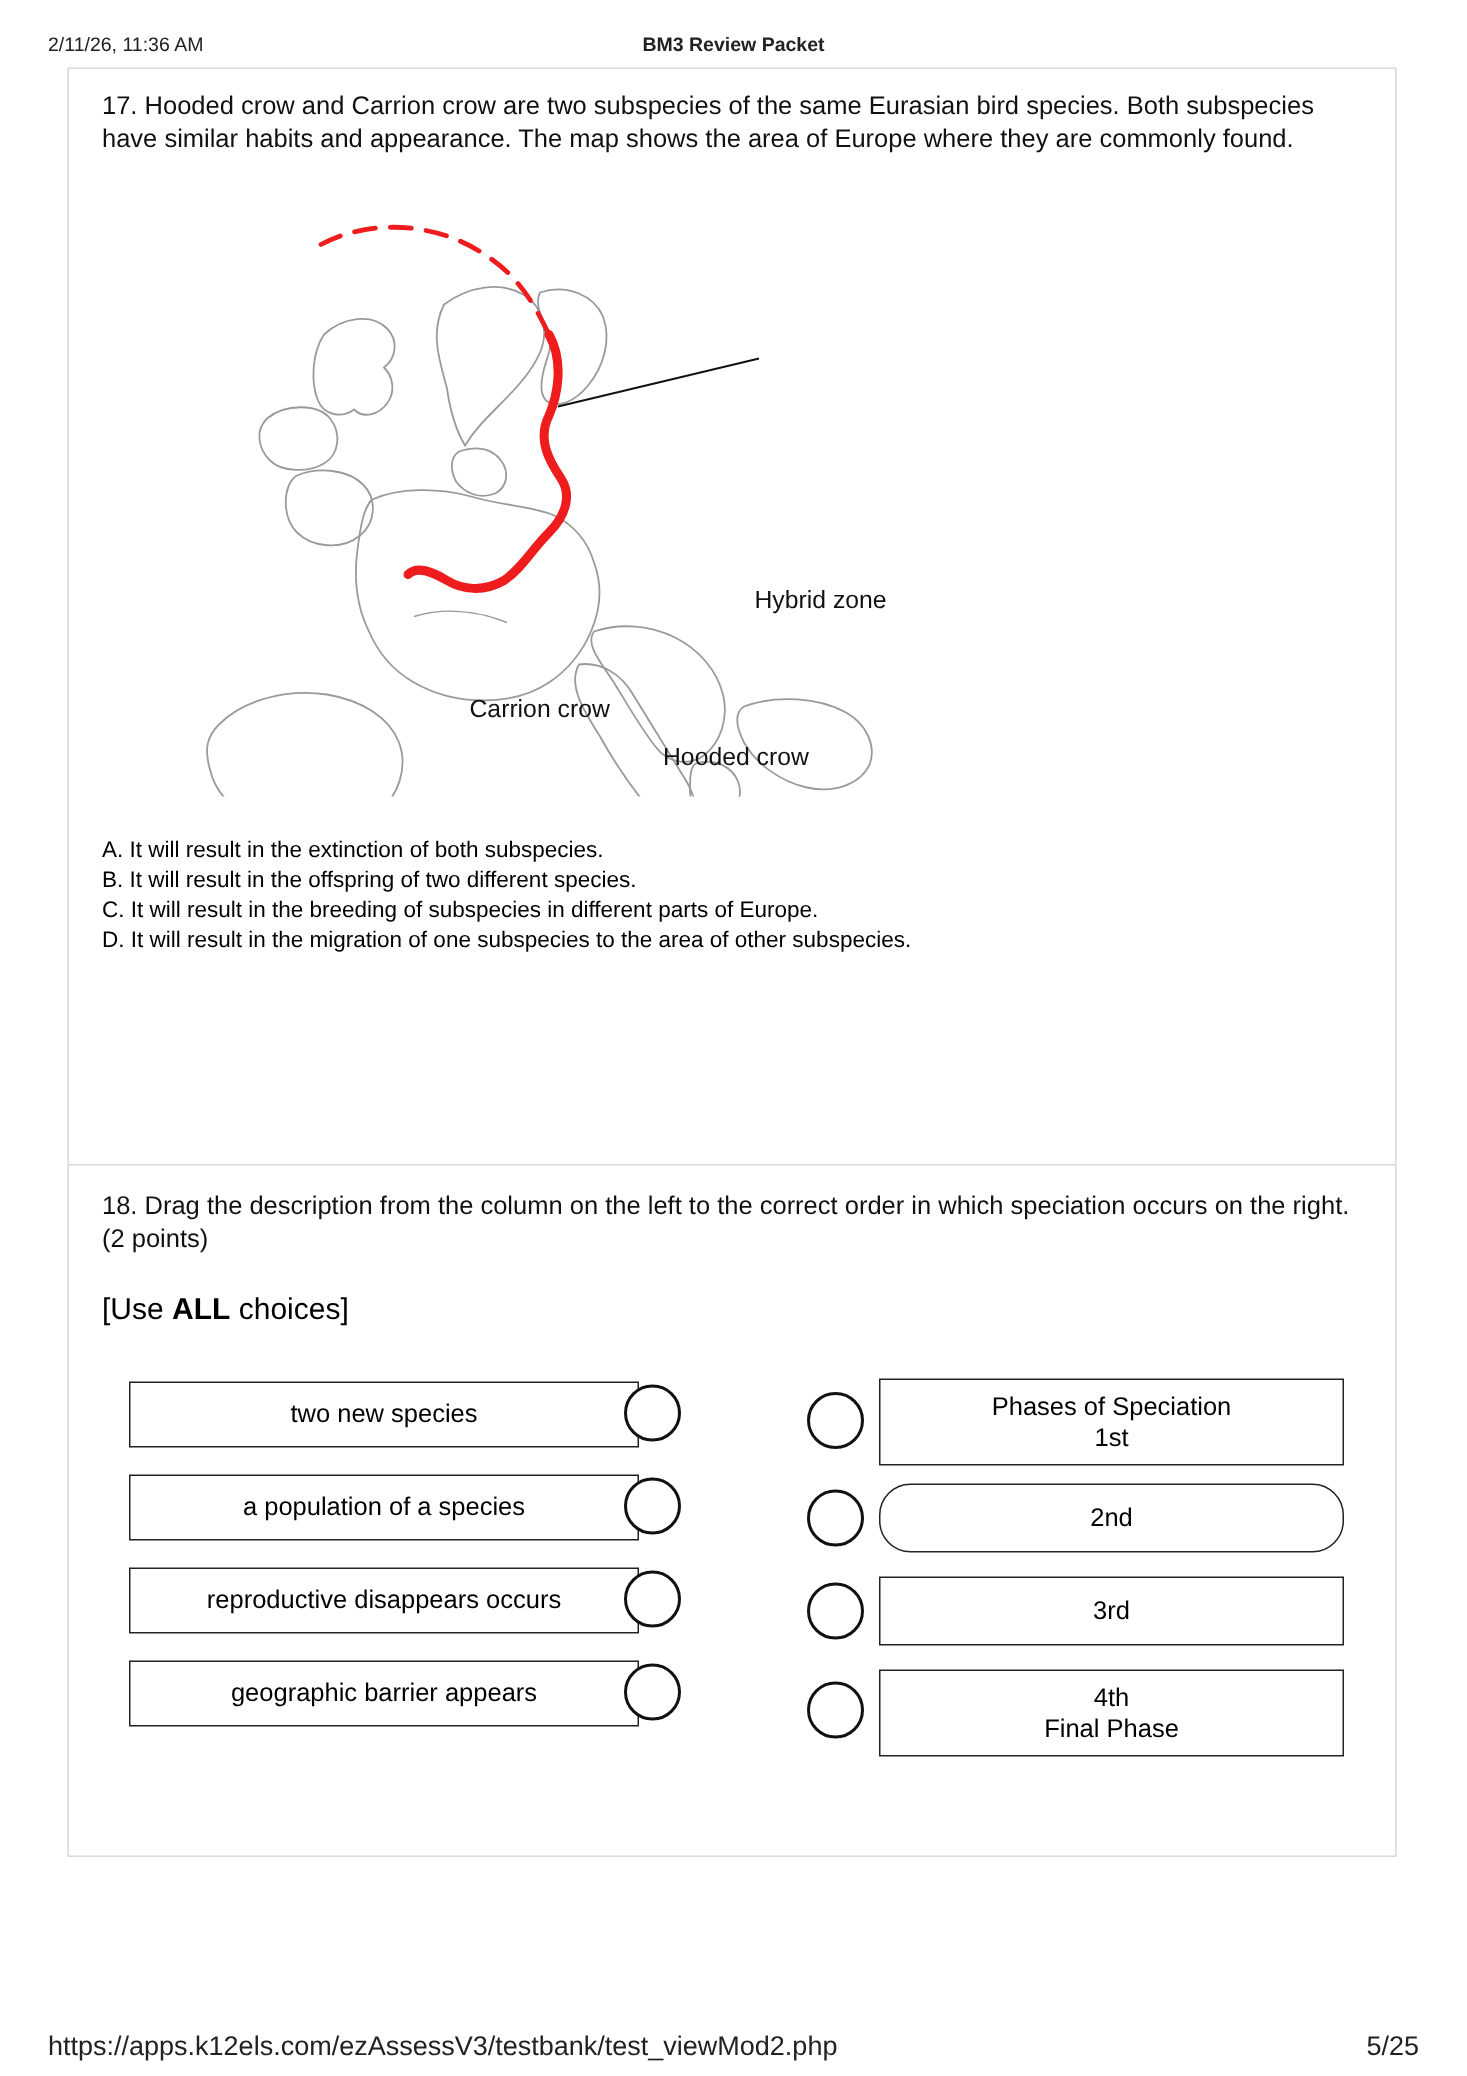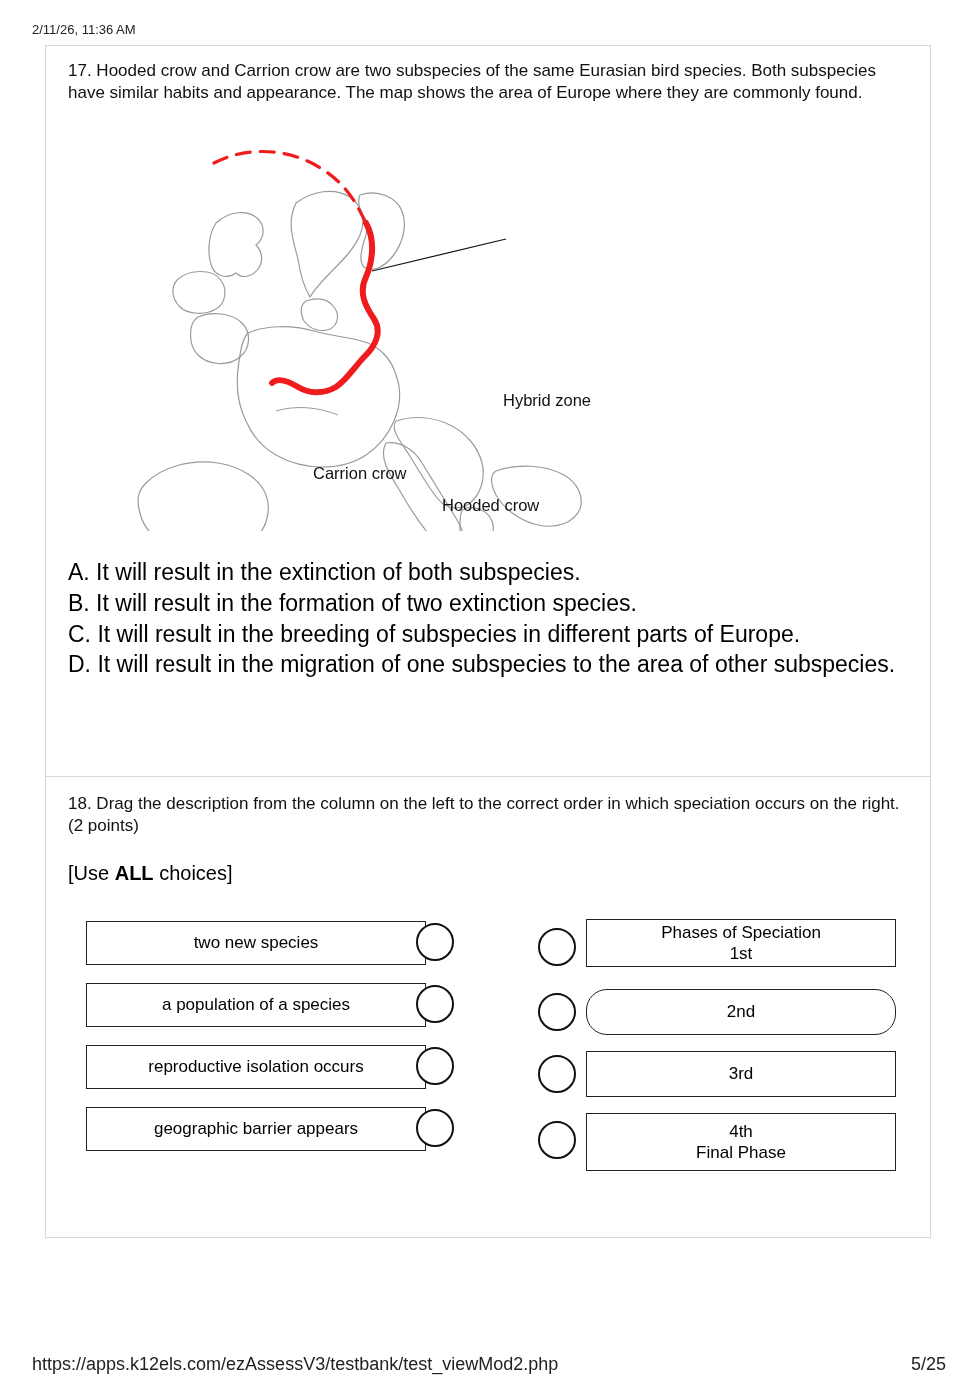--- a/index.html
+++ b/index.html
@@ -107,21 +107,21 @@
   .lbl-hooded { left: 396px; top: 360px; }
   .q17 .para2 {
     padding: 0 22px;
     margin-top: 2px;
   }
   .choices {
     padding: 0 22px;
     margin-top: 16px;
   }
   .choices div {
-    font-size: 23px;
+    font-size: 15px;
     line-height: 1.34;
   }
   .divider {
     position: absolute;
     left: 0;
     top: 730px;
     width: 884px;
     height: 1px;
     background: #d8d8d8;
   }
@@ -170,20 +170,21 @@
   .left-col .opt-box { left: 18px; width: 340px; height: 44px; }
   .left-col .circle { left: 348px; }
   .right-col .opt-box { left: 518px; width: 310px; }
   .right-col .circle { left: 470px; }
 </style>
 </head>
 <body>
 
 <div class="page-header">
   <span class="ph-date">2/11/26, 11:36 AM</span>
+  <span class="ph-title">BM3 Review Packet</span>
 </div>
 
 <div class="sheet">
 
   <div class="q17">
     <div class="stem q-text">17. Hooded crow and Carrion crow are two subspecies of the same Eurasian bird species. Both subspecies have similar habits and appearance. The map shows the area of Europe where they are commonly found.</div>
 
     <div class="map-wrap">
       <svg class="map-svg" width="540" height="420" viewBox="0 0 540 420">
         <g fill="none" stroke="#9a9a9a" stroke-width="1.2">
@@ -227,50 +228,50 @@
       </svg>
 
       <span class="label lbl-hybrid">Hybrid zone</span>
       <span class="label lbl-carrion">Carrion crow</span>
       <span class="label lbl-hooded">Hooded crow</span>
     </div>
 
 
     <div class="choices">
       <div>A. It will result in the extinction of both subspecies.</div>
-      <div>B. It will result in the formation of two extinction species.</div>
+      <div>B. It will result in the offspring of two different species.</div>
       <div>C. It will result in the breeding of subspecies in different parts of Europe.</div>
       <div>D. It will result in the migration of one subspecies to the area of other subspecies.</div>
     </div>
   </div>
 
   <div class="divider"></div>
 
   <div class="q18">
     <div class="stem q-text">18. Drag the description from the column on the left to the correct order in which speciation occurs on the right. (2 points)</div>
 
     <div class="use-all"><span>[Use </span><b>ALL</b><span> choices]</span></div>
 
     <div class="dnd">
       <div class="left-col">
         <div class="opt-box" style="top:0;">two new species</div>
         <div class="circle" style="top:2px;"></div>
 
         <div class="opt-box" style="top:62px;">a population of a species</div>
         <div class="circle" style="top:64px;"></div>
 
-        <div class="opt-box" style="top:124px;">reproductive isolation occurs</div>
+        <div class="opt-box" style="top:124px;">reproductive disappears occurs</div>
         <div class="circle" style="top:126px;"></div>
 
         <div class="opt-box" style="top:186px;">geographic barrier appears</div>
         <div class="circle" style="top:188px;"></div>
       </div>
 
       <div class="right-col">
-        <div class="opt-box" style="top:-2px; height:48px; white-space:pre-line;">Phases of Speciation
+        <div class="opt-box" style="top:-2px; height:58px; white-space:pre-line;">Phases of Speciation
 1st</div>
         <div class="circle" style="top:7px;"></div>
 
         <div class="opt-box" style="top:68px; height:46px;border-radius:21px;">2nd</div>
         <div class="circle" style="top:72px;"></div>
 
         <div class="opt-box" style="top:130px; height:46px;">3rd</div>
         <div class="circle" style="top:134px;"></div>
 
         <div class="opt-box" style="top:192px; height:58px; white-space:pre-line;">4th

